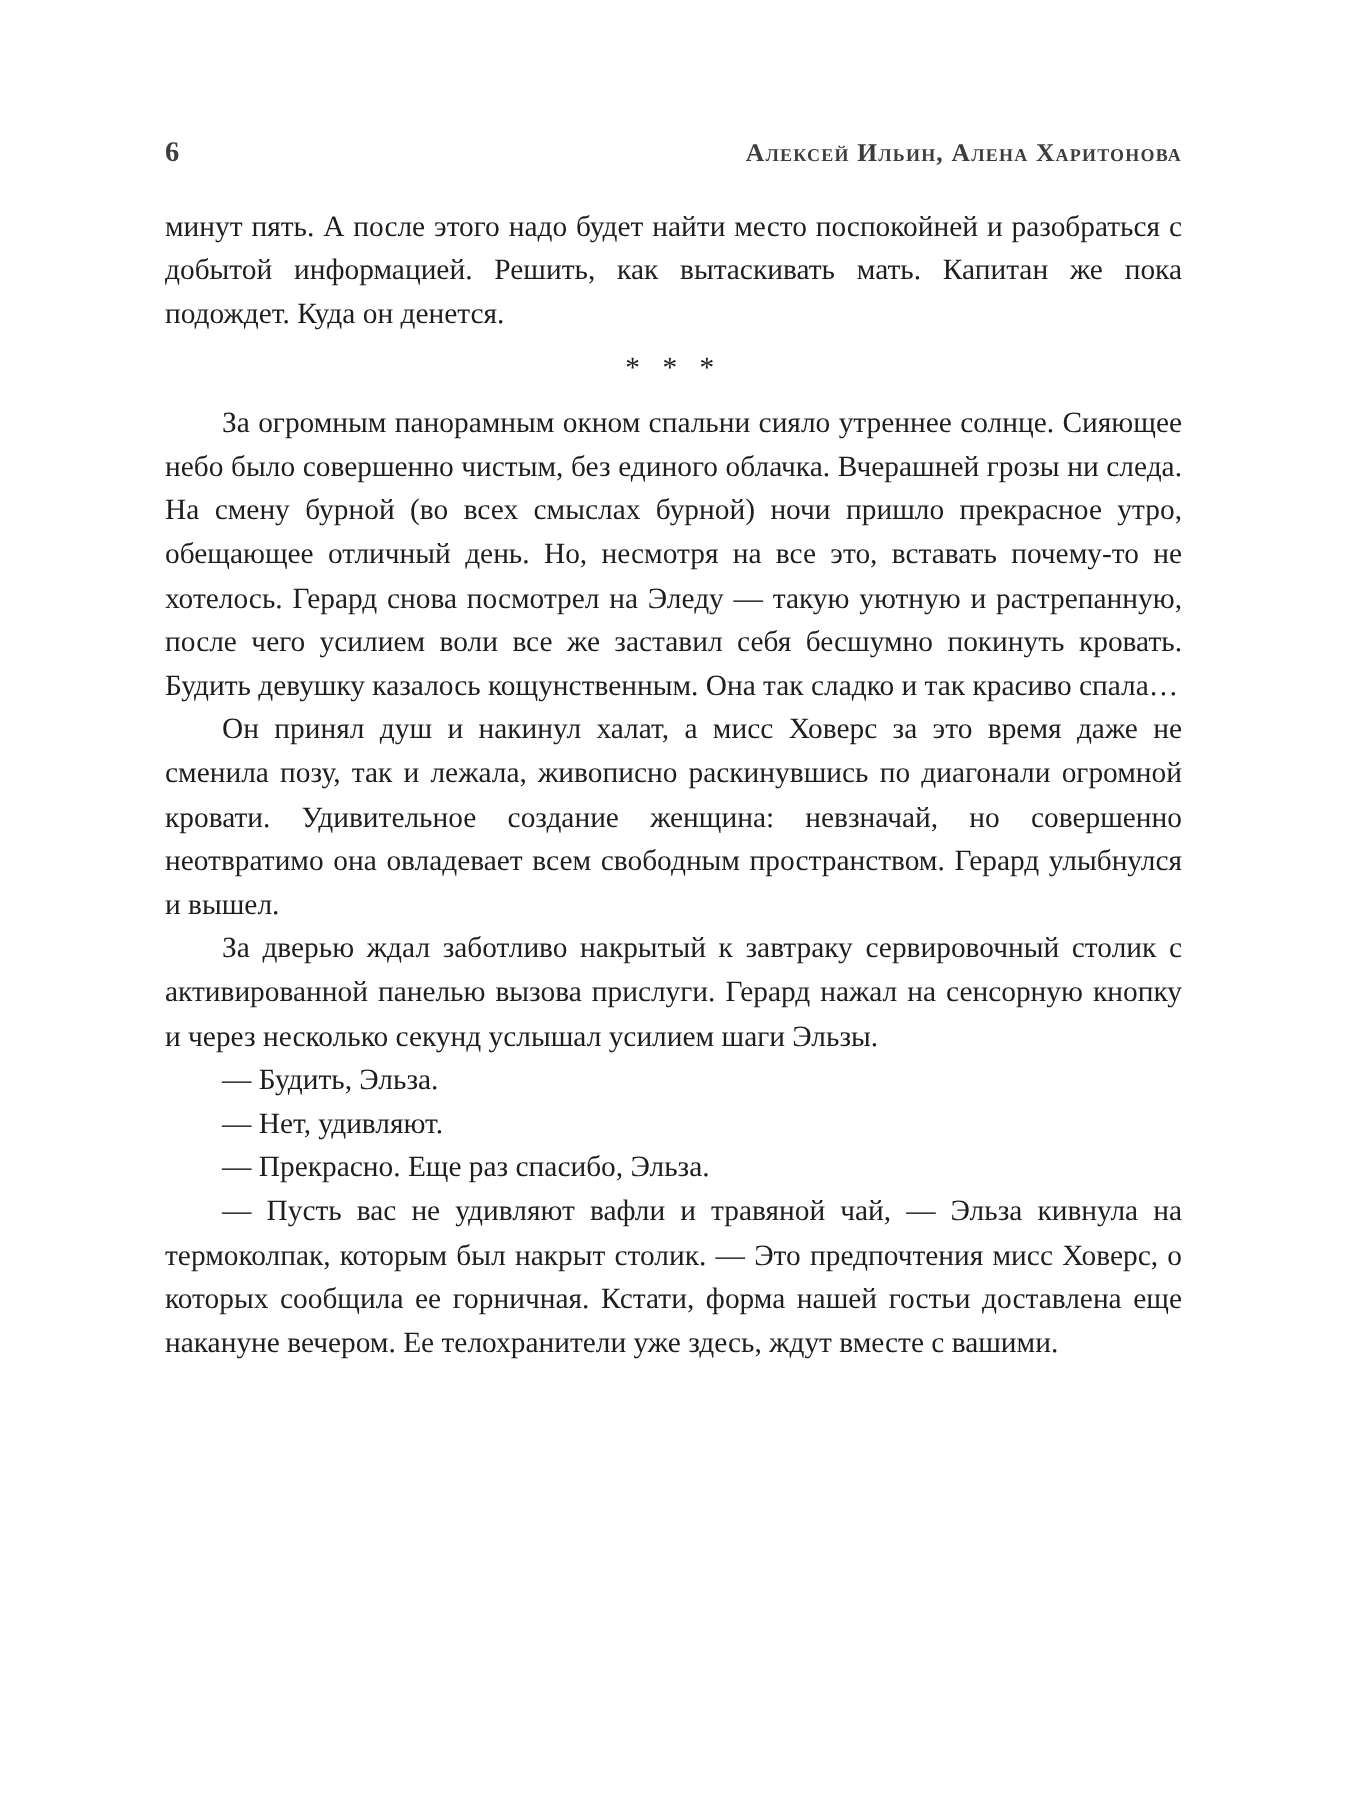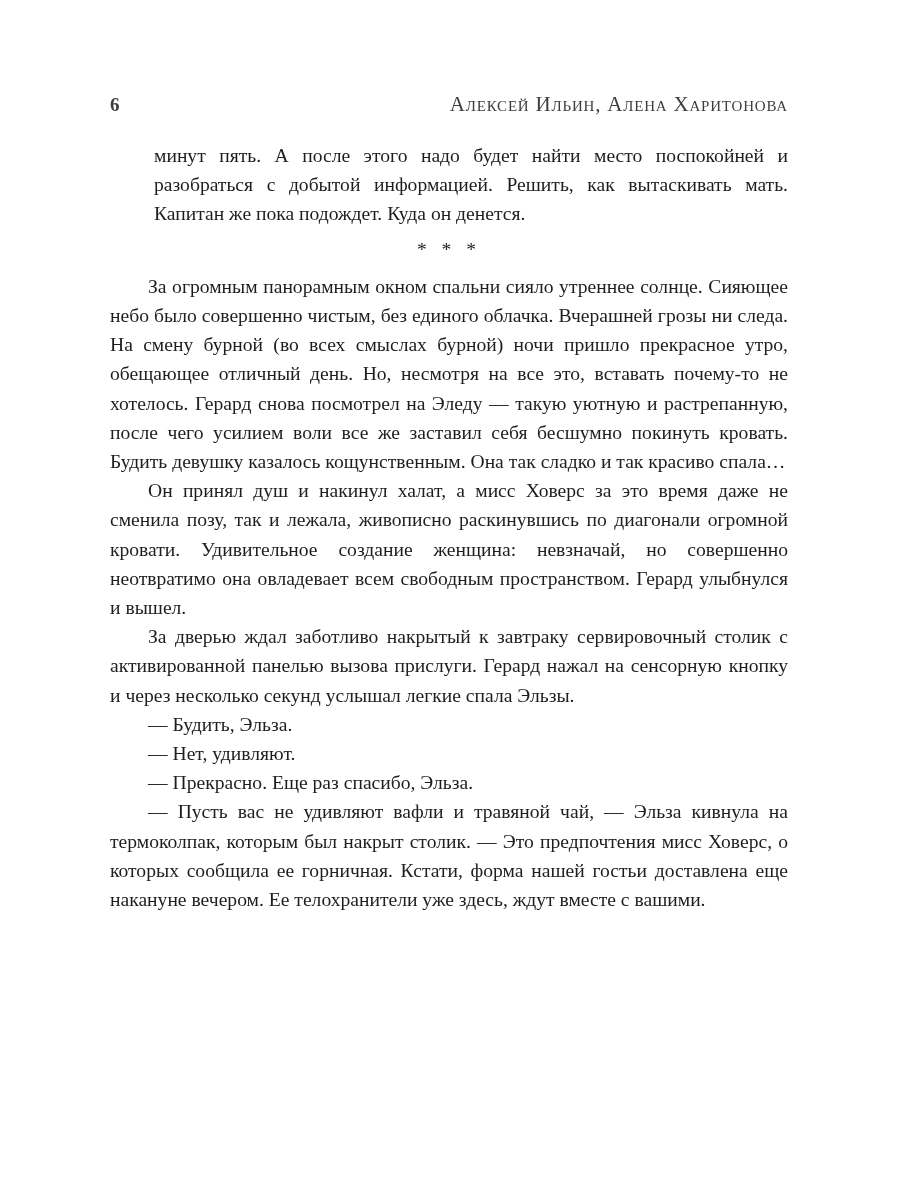--- a/index.html
+++ b/index.html
@@ -30,40 +30,39 @@
     margin-bottom: 24px;
   }
 
   .page-number {
     font-size: 19px;
     font-weight: 700;
   }
 
   .running-header {
     font-variant-caps: small-caps;
-    font-weight: 400;
-    font-size: 21px;
+    font-weight: 700;
+    font-size: 17px;
     letter-spacing: 0.8px;
     color: #3d3d3d;
     margin-top: 12px;
   }
 
   .body-text {
     font-size: 19.6px;
     line-height: 29.2px;
     text-align: justify;
   }
 
   .body-text p {
     text-indent: 38px;
   }
 
   .body-text p.no-indent {
     text-indent: 0;
-    margin-left: 44px;
   }
 
   .scene-separator {
     text-align: center;
     text-indent: 0;
     letter-spacing: 5px;
     font-size: 19.6px;
     line-height: 29.2px;
     margin: 6px 0 8px 0;
     color: #1e1e1e;
@@ -82,21 +81,21 @@
   <div class="body-text">
     <p class="no-indent">минут пять. А после этого надо будет найти место поспокойней и разобраться с добытой информацией. Решить, как вытаскивать мать. Капитан же пока подождет. Куда он денется.</p>
 
     <div class="scene-separator">* * *</div>
 
 
     <p>За огромным панорамным окном спальни сияло утреннее солнце. Сияющее небо было совершенно чистым, без единого облачка. Вчерашней грозы ни следа. На смену бурной (во всех смыслах бурной) ночи пришло прекрасное утро, обещающее отличный день. Но, несмотря на все это, вставать почему-то не хотелось. Герард снова посмотрел на Эледу — такую уютную и растрепанную, после чего усилием воли все же заставил себя бесшумно покинуть кровать. Будить девушку казалось кощунственным. Она так сладко и так красиво спала…</p>
 
     <p>Он принял душ и накинул халат, а мисс Ховерс за это время даже не сменила позу, так и лежала, живописно раскинувшись по диагонали огромной кровати. Удивительное создание женщина: невзначай, но совершенно неотвратимо она овладевает всем свободным пространством. Герард улыбнулся и вышел.</p>
 
-    <p>За дверью ждал заботливо накрытый к завтраку сервировочный столик с активированной панелью вызова прислуги. Герард нажал на сенсорную кнопку и через несколько секунд услышал легкие спала Эльзы.</p>
+    <p>За дверью ждал заботливо накрытый к завтраку сервировочный столик с активированной панелью вызова прислуги. Герард нажал на сенсорную кнопку и через несколько секунд услышал усилием шаги Эльзы.</p>
 
 
     <p>— Будить, Эльза.</p>
 
 
 
     <p>— Нет, удивляют.</p>
 
     <p>— Прекрасно. Еще раз спасибо, Эльза.</p>
 

